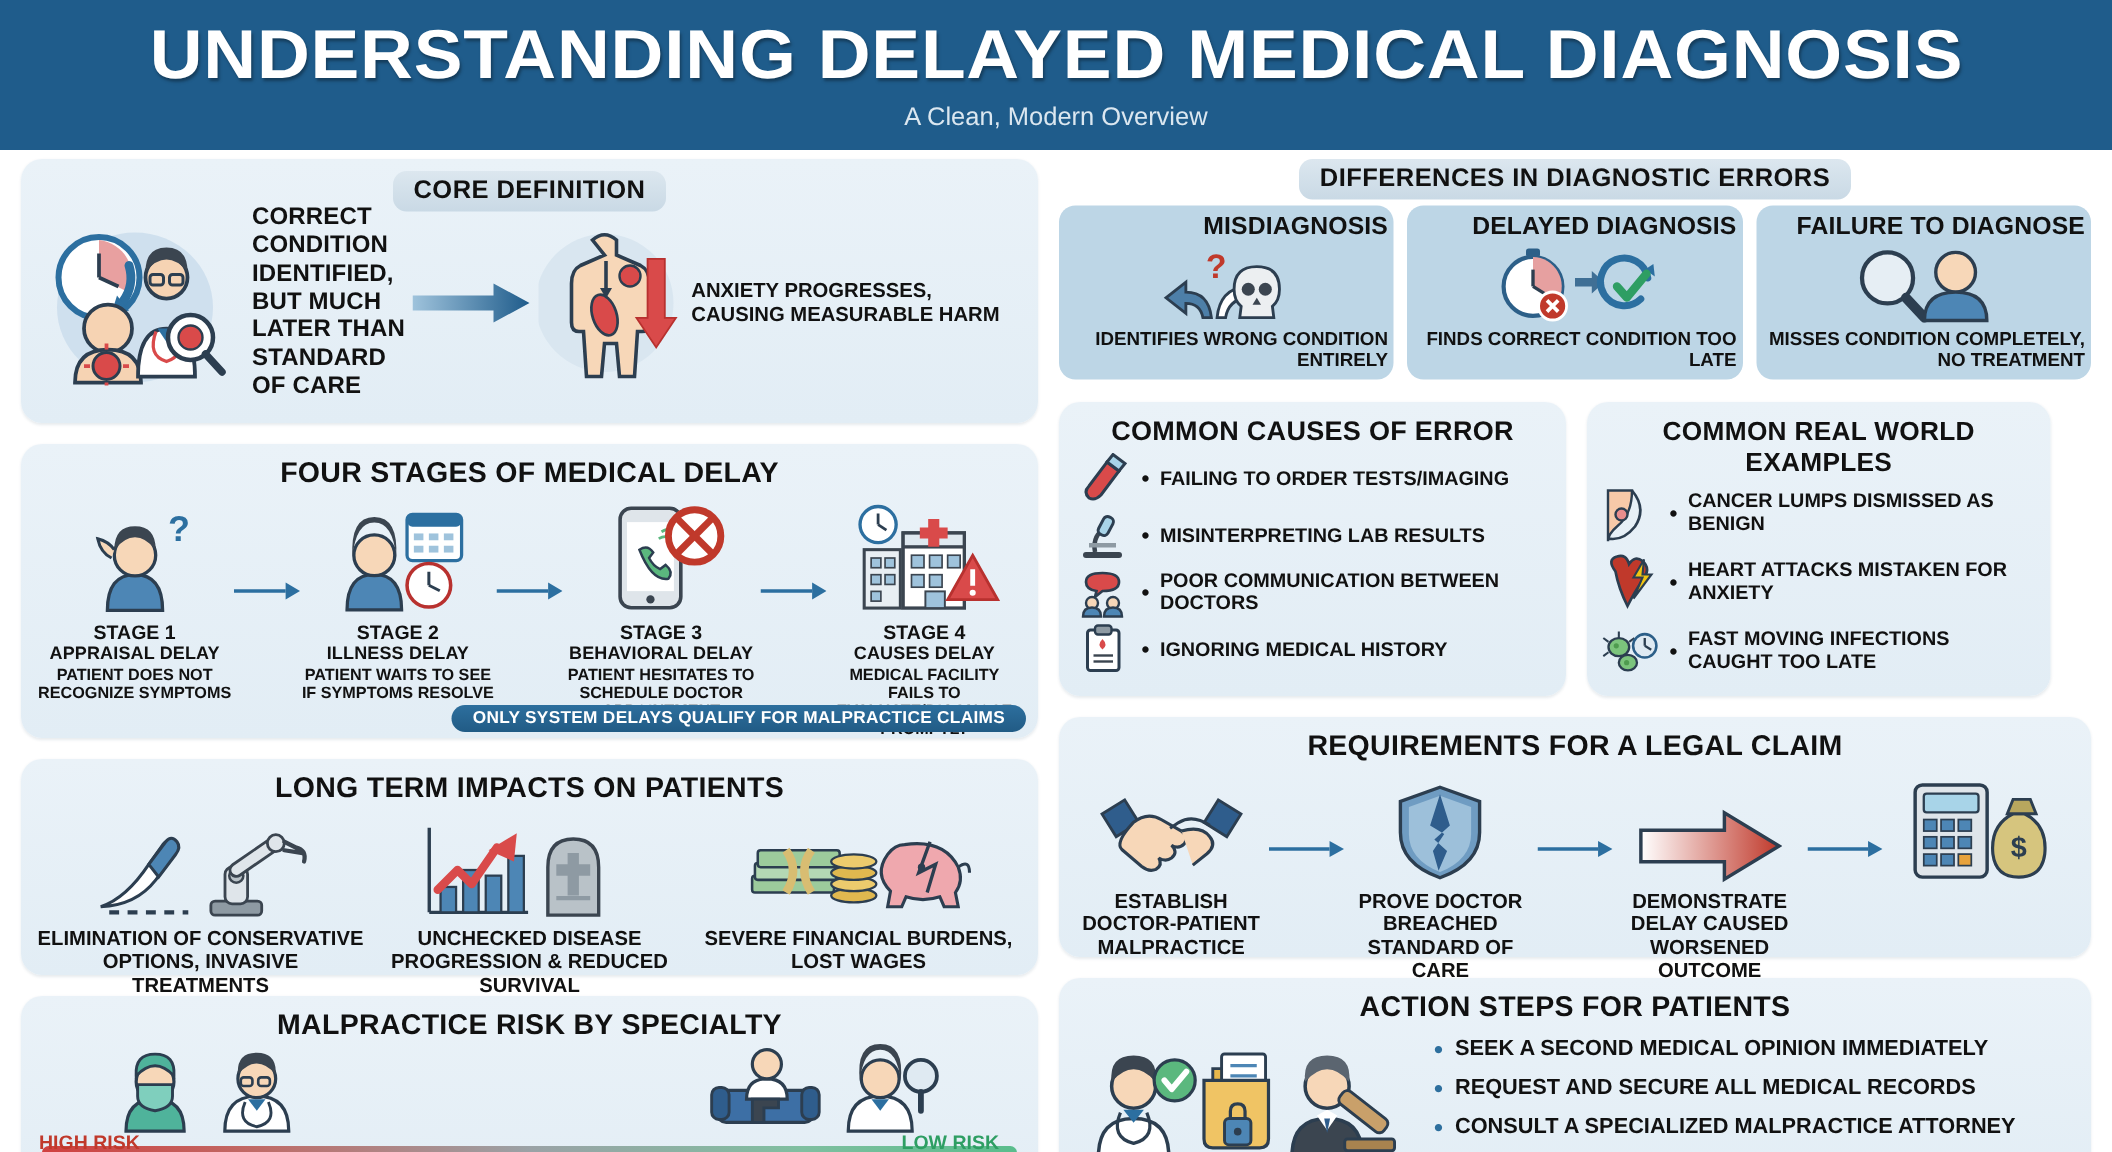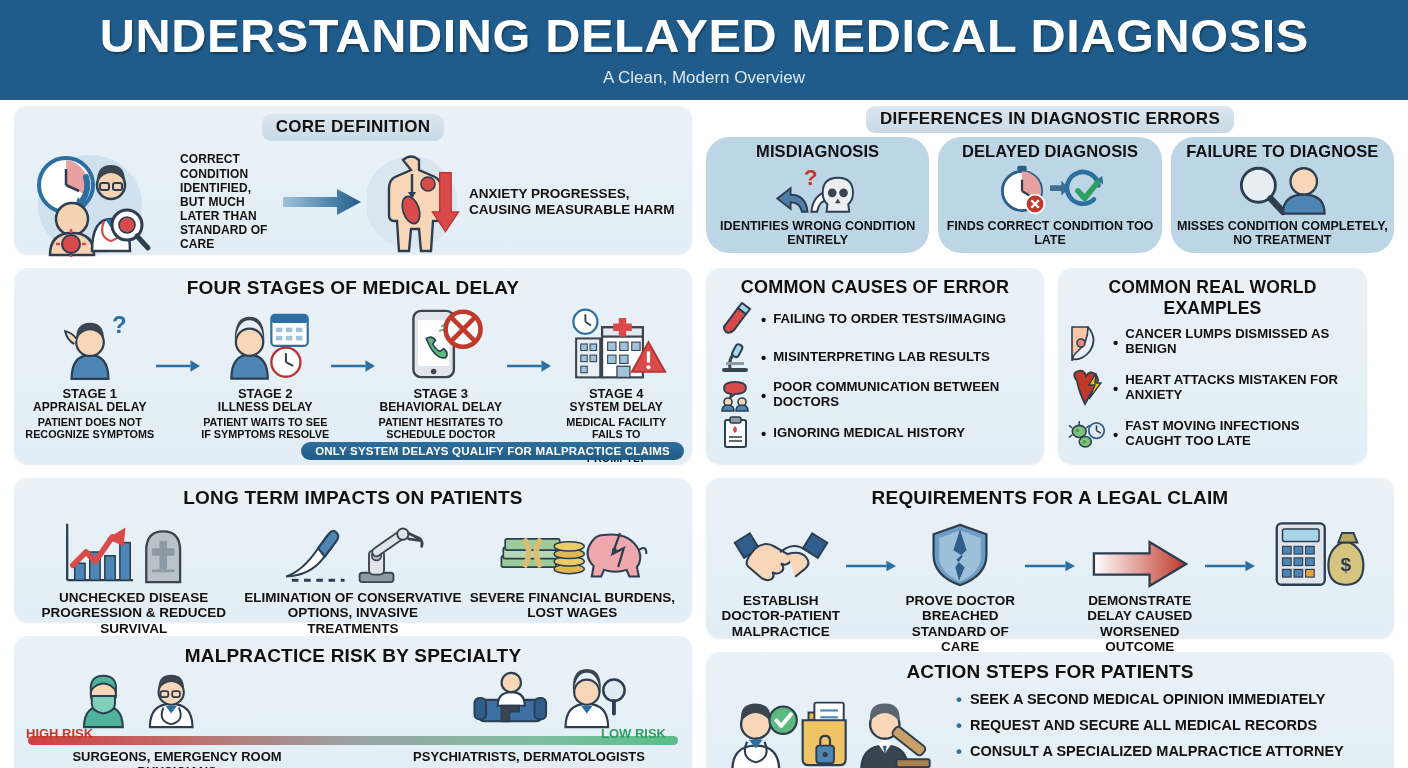--- a/index.html
+++ b/index.html
@@ -47,32 +47,32 @@
   }
   .plain-title {
     display:block; text-align:center; font-size:19px; font-weight:700;
     letter-spacing:.2px; color:#111; margin:1px 0 4px 0;
   }
 
   
   .core-row { display:flex; align-items:center; height:118px; }
   .core-art { width:140px; height:110px; flex:none; }
   .core-text {
-    font-size:12px; font-weight:700; line-height:1.18;
-    letter-spacing:.1px; width:172px; margin-left:16px;
+    font-size:16px; font-weight:700; line-height:1.18;
+    letter-spacing:.1px; width:172px; margin-left:4px;
   }
   .core-arrow { width:88px; flex:none; display:flex; justify-content:center; }
   .core-body { width:96px; height:108px; flex:none; }
   .core-text2 { font-size:13.5px; font-weight:700; line-height:1.18; margin-left:6px; }
 
   
   .err-row { display:flex; gap:9px; }
   .err-card {
-    flex:1; background:#bdd6e6; border-radius:23px;
-    padding:5px 4px 6px 4px; text-align:center;
+    flex:1; background:#bdd6e6; border-radius:11px;
+    padding:5px 4px 6px 4px; text-align:right;
   }
   .err-card h3 { font-size:16.5px; font-weight:700; letter-spacing:.1px; }
   .err-art { height:58px; display:flex; align-items:center; justify-content:center; }
   .err-card p { font-size:12.5px; font-weight:700; line-height:1.12; }
 
   
   .stages { display:flex; align-items:flex-start; }
   .stage { width:146px; text-align:center; }
   .stage-art { height:80px; display:flex; align-items:flex-end; justify-content:center; }
   .stage-n  { font-size:13px; font-weight:700; margin-top:3px; }
@@ -137,21 +137,21 @@
 
 <div class="header">
   <h1>UNDERSTANDING DELAYED MEDICAL DIAGNOSIS</h1>
   <div class="sub">A Clean, Modern Overview</div>
 </div>
 
 <div class="board">
 
   <div class="col left">
 
-    <div class="panel" style="height:148px;">
+    <div class="panel" style="height:176px;">
       <span class="pill-title">CORE DEFINITION</span>
       <div class="core-row">
         <div class="core-art">
           <svg viewBox="0 0 140 110" width="140" height="110">
             <ellipse cx="66" cy="58" rx="52" ry="50" fill="#cfe0ee"></ellipse>
             <circle cx="42" cy="38" r="27" fill="#fff" stroke="#2c6fa0" stroke-width="4"></circle>
             <path d="M42 13 A25 25 0 0 1 62 48 L42 38 Z" fill="#e8a0a0"></path>
             <line x1="42" y1="38" x2="42" y2="22" stroke="#2c3e50" stroke-width="2.5"></line>
             <line x1="42" y1="38" x2="55" y2="44" stroke="#2c3e50" stroke-width="2.5"></line>
             <path d="M62 30 A27 27 0 0 1 58 54" fill="none" stroke="#2c6fa0" stroke-width="6" stroke-linecap="round"></path>
@@ -312,68 +312,68 @@
                   <rect x="46" y="52" width="9" height="9"></rect>
                   <rect x="59" y="52" width="9" height="9"></rect>
                 </g>
               <rect x="56" y="64" width="14" height="12" fill="#9fc3dc" stroke="#3b4550" stroke-width="1.4"></rect>
               <path d="M90 38 l18 32 h-36 z" fill="#d94a4a" stroke="#b8312f" stroke-width="2"></path>
               <line x1="90" y1="48" x2="90" y2="60" stroke="#fff" stroke-width="3.5"></line>
               <circle cx="90" cy="65" r="2.2" fill="#fff"></circle>
             </svg>
           </div>
           <div class="stage-n">STAGE 4</div>
-          <div class="stage-t">SYSTEM DELAY</div>
+          <div class="stage-t">CAUSES DELAY</div>
           <div class="stage-d">MEDICAL FACILITY FAILS TO EVALUATE/DIAGNOSE PROMPTLY</div>
         </div>
       </div>
       <div class="stages-banner">ONLY SYSTEM DELAYS QUALIFY FOR MALPRACTICE CLAIMS</div>
     </div>
 
     <div class="panel" style="height:144px;">
       <span class="plain-title">LONG TERM IMPACTS ON PATIENTS</span>
       <div class="impacts">
-
-        <div class="impact">
-          <div class="impact-art">
-            <svg viewBox="0 0 170 72" width="160" height="70">
-              <line x1="14" y1="6" x2="14" y2="66" stroke="#2c3e50" stroke-width="2.4"></line>
-              <line x1="14" y1="66" x2="84" y2="66" stroke="#2c3e50" stroke-width="2.4"></line>
-              <rect x="22" y="48" width="11" height="18" fill="#4d86b5" stroke="#2c3e50" stroke-width="1.6"></rect>
-              <rect x="38" y="36" width="11" height="30" fill="#4d86b5" stroke="#2c3e50" stroke-width="1.6"></rect>
-              <rect x="54" y="40" width="11" height="26" fill="#4d86b5" stroke="#2c3e50" stroke-width="1.6"></rect>
-              <rect x="70" y="26" width="11" height="40" fill="#4d86b5" stroke="#2c3e50" stroke-width="1.6"></rect>
-              <path d="M20 50 l14-14 l10 10 l18-26" fill="none" stroke="#d94a4a" stroke-width="6" stroke-linecap="round" stroke-linejoin="round"></path>
-              <path d="M56 22 l20-12 l-2 20 z" fill="#d94a4a"></path>
-              <path d="M98 68 l0-34 q0-20 18-20 q18 0 18 20 l0 34 z" fill="#b9c2c8" stroke="#3b4550" stroke-width="2.4"></path>
-              <path d="M112 24 h8 v8 h8 v8 h-8 v14 h-8 v-14 h-8 v-8 h8 z" fill="#8e9aa3"></path>
-              <line x1="104" y1="56" x2="128" y2="56" stroke="#8e9aa3" stroke-width="3"></line>
-            </svg>
-          </div>
-          <div class="impact-t">UNCHECKED DISEASE PROGRESSION &amp; REDUCED SURVIVAL</div>
-        </div>
 
         <div class="impact">
           <div class="impact-art">
             <svg viewBox="0 0 170 72" width="160" height="70">
               <path d="M14 62 q18-6 34-30 l10-14 q4-5 8 0 q3 4-1 9 l-12 16 q-14 18-39 19z" fill="#fff" stroke="#2c3e50" stroke-width="2.2"></path>
               <path d="M48 32 l12-16 q4-5 8 0 q3 4-1 9 l-12 16 z" fill="#4d86b5" stroke="#2c3e50" stroke-width="2.2"></path>
               <g stroke="#2c3e50" stroke-width="3" stroke-dasharray="7 6">
                   <line x1="20" y1="66" x2="76" y2="66"></line>
                 </g>
               <rect x="92" y="58" width="36" height="10" rx="3" fill="#8e9aa3" stroke="#3b4550" stroke-width="2"></rect>
               <rect x="102" y="34" width="16" height="26" rx="5" fill="#dfe5ea" stroke="#3b4550" stroke-width="2"></rect>
               <circle cx="110" cy="40" r="5" fill="#b9c2c8" stroke="#3b4550" stroke-width="1.8"></circle>
               <path d="M110 36 l26-18" stroke="#3b4550" stroke-width="11" stroke-linecap="round"></path>
               <path d="M110 36 l26-18" stroke="#dfe5ea" stroke-width="7" stroke-linecap="round"></path>
               <circle cx="138" cy="17" r="6" fill="#dfe5ea" stroke="#3b4550" stroke-width="2"></circle>
               <path d="M144 16 l12 6 M144 22 l13 2 M152 20 q8 2 6 10" fill="none" stroke="#3b4550" stroke-width="3" stroke-linecap="round"></path>
             </svg>
           </div>
           <div class="impact-t">ELIMINATION OF CONSERVATIVE OPTIONS, INVASIVE TREATMENTS</div>
+        </div>
+
+        <div class="impact">
+          <div class="impact-art">
+            <svg viewBox="0 0 170 72" width="160" height="70">
+              <line x1="14" y1="6" x2="14" y2="66" stroke="#2c3e50" stroke-width="2.4"></line>
+              <line x1="14" y1="66" x2="84" y2="66" stroke="#2c3e50" stroke-width="2.4"></line>
+              <rect x="22" y="48" width="11" height="18" fill="#4d86b5" stroke="#2c3e50" stroke-width="1.6"></rect>
+              <rect x="38" y="36" width="11" height="30" fill="#4d86b5" stroke="#2c3e50" stroke-width="1.6"></rect>
+              <rect x="54" y="40" width="11" height="26" fill="#4d86b5" stroke="#2c3e50" stroke-width="1.6"></rect>
+              <rect x="70" y="26" width="11" height="40" fill="#4d86b5" stroke="#2c3e50" stroke-width="1.6"></rect>
+              <path d="M20 50 l14-14 l10 10 l18-26" fill="none" stroke="#d94a4a" stroke-width="6" stroke-linecap="round" stroke-linejoin="round"></path>
+              <path d="M56 22 l20-12 l-2 20 z" fill="#d94a4a"></path>
+              <path d="M98 68 l0-34 q0-20 18-20 q18 0 18 20 l0 34 z" fill="#b9c2c8" stroke="#3b4550" stroke-width="2.4"></path>
+              <path d="M112 24 h8 v8 h8 v8 h-8 v14 h-8 v-14 h-8 v-8 h8 z" fill="#8e9aa3"></path>
+              <line x1="104" y1="56" x2="128" y2="56" stroke="#8e9aa3" stroke-width="3"></line>
+            </svg>
+          </div>
+          <div class="impact-t">UNCHECKED DISEASE PROGRESSION &amp; REDUCED SURVIVAL</div>
         </div>
 
         <div class="impact">
           <div class="impact-art">
             <svg viewBox="0 0 170 72" width="160" height="70">
               <g stroke="#2c3e50" stroke-width="1.8">
                 <rect x="10" y="40" width="58" height="12" rx="2" fill="#9ccb9c"></rect>
                 <rect x="12" y="31" width="58" height="12" rx="2" fill="#b4d8b4"></rect>
                 <rect x="14" y="22" width="58" height="12" rx="2" fill="#9ccb9c"></rect>
               </g>

